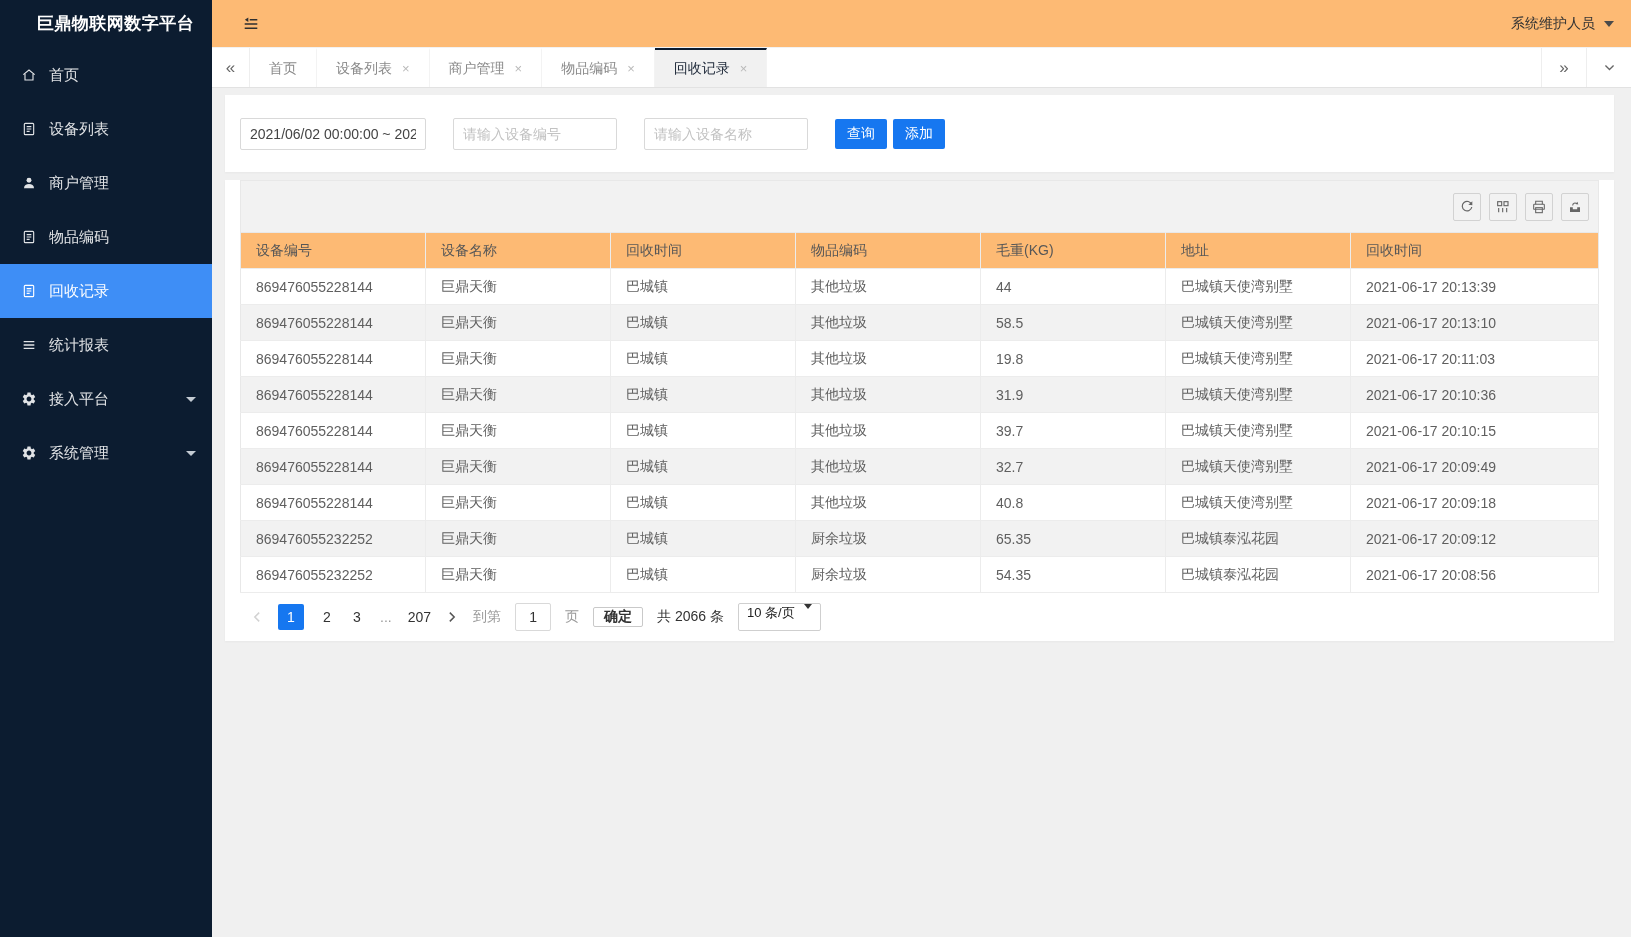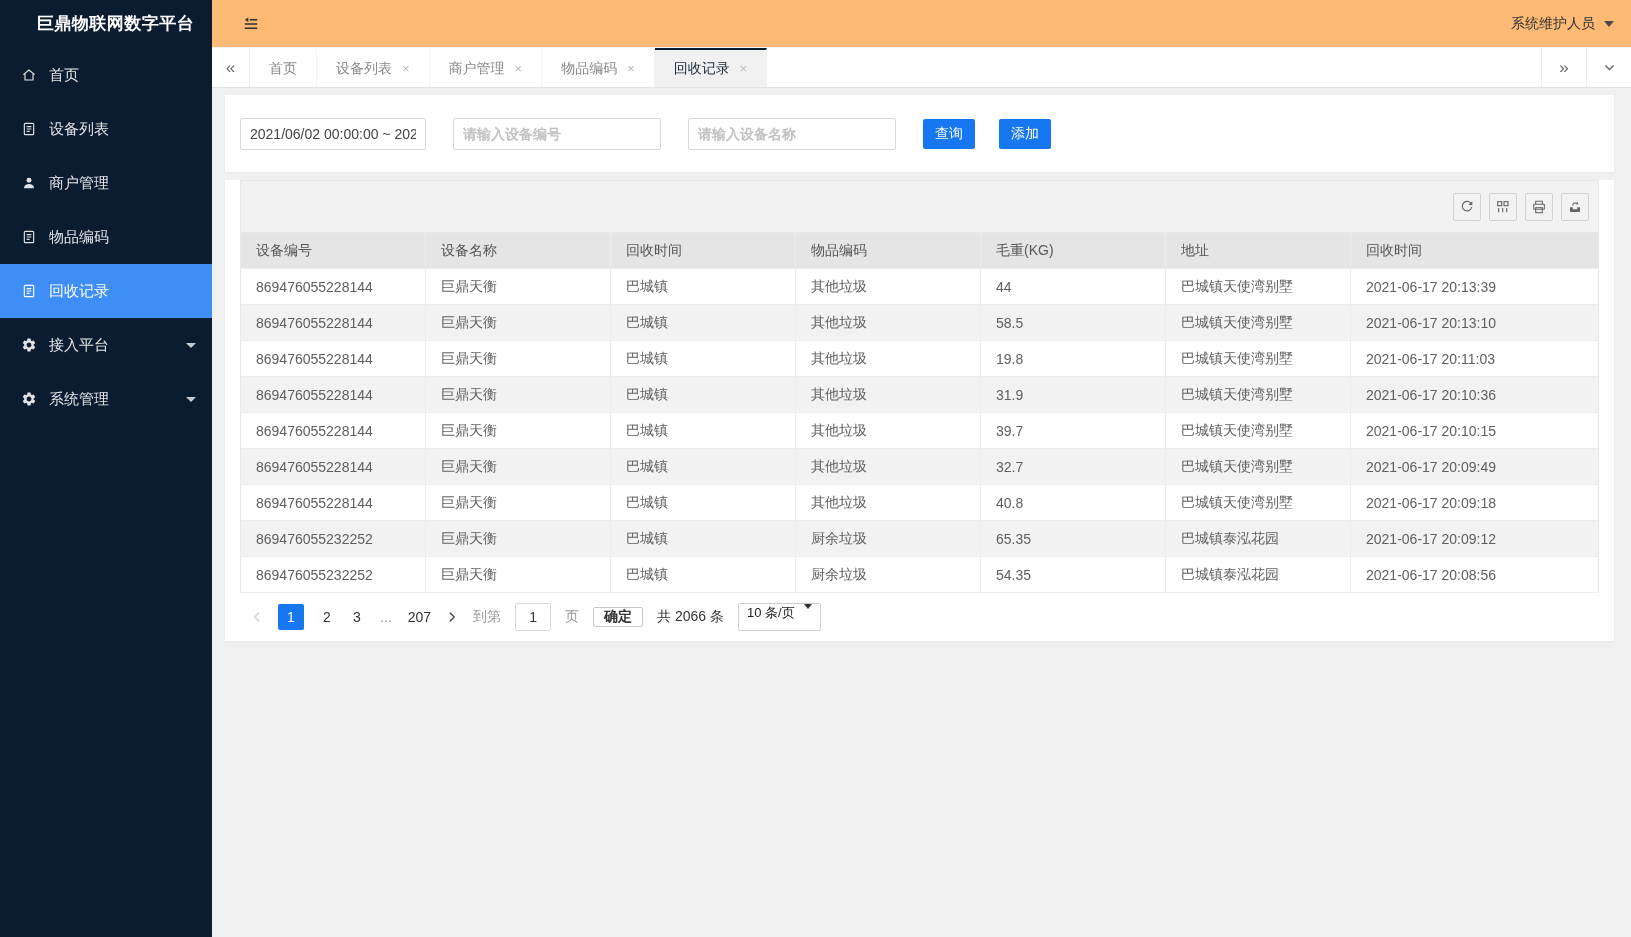--- a/index.html
+++ b/index.html
@@ -42,33 +42,33 @@
   .tab.active{background:#f1f1f1;color:#1f2a3a;border-top:2px solid var(--sidebar-bg);}
   .tab-close{color:#b9b9b9;font-size:13px;line-height:1;}
 
   
   .content{flex:1;padding:7px 17px 12px 13px;background:var(--page-bg);overflow:hidden;}
   .card{background:#fff;box-shadow:0 1px 2px rgba(0,0,0,.04);}
   .filter-card{height:77px;display:flex;align-items:center;gap:27px;padding:0 15px;margin-bottom:8px;}
   .inp{height:32px;border:1px solid #d9d9d9;border-radius:2px;padding:0 9px;font-size:14px;color:#444;font-family:inherit;outline:none;background:#fff;}
   .inp::placeholder{color:#c2c2c2;}
   .date-inp{width:186px;}
-  .txt-inp{width:208px;font-weight:bold;}
-  .btn-group{display:flex;gap:24px;}
+  .txt-inp{width:164px;}
+  .btn-group{display:flex;gap:6px;}
   .btn{height:30px;padding:0 12px;background:var(--accent);color:#fff;border:none;border-radius:2px;font-size:14px;font-family:inherit;cursor:pointer;}
 
   .table-card{padding-bottom:0;}
   .table-toolbar{height:52px;margin:0 15px;background:#f2f2f2;border:1px solid var(--border);border-bottom:none;display:flex;align-items:center;justify-content:flex-end;gap:8px;padding:0 9px;}
   .tool-btn{width:28px;height:28px;border:1px solid #d2d2d2;border-radius:2px;display:inline-flex;align-items:center;justify-content:center;color:#666;cursor:pointer;background:transparent;}
   .tool-btn svg{width:16px;height:16px;}
 
   .table-wrap{margin:0 15px;}
   table{width:100%;border-collapse:collapse;table-layout:fixed;border:1px solid var(--border);}
   th,td{height:36px;padding:0 15px;font-size:14px;text-align:left;font-weight:normal;color:#5f5f5f;border-right:1px solid #ececec;border-bottom:1px solid #ececec;white-space:nowrap;overflow:hidden;}
-  th{background:#e5e5e5;color:#575757;}
+  th{background:#fdba74;color:#575757;}
   th:last-child,td:last-child{border-right:none;}
   tbody tr:nth-child(even) td{background:#f2f2f2;}
   tbody tr td{background:#fff;}
   tbody tr:nth-child(even) td{background:#f2f2f2;}
 
   .pagination{height:48px;display:flex;align-items:center;gap:14px;padding:0 25px;font-size:14px;color:#333;}
   .pg-btn{display:inline-flex;align-items:center;cursor:pointer;color:#555;}
   .pg-btn svg{width:14px;height:14px;}
   .pg-btn.disabled{color:#d2d2d2;cursor:default;}
   .pg-pages{display:flex;align-items:center;gap:16px;}
@@ -126,20 +126,28 @@
           <span class="mi-label">物品编码</span>
         </div>
         <div class="menu-item active">
           <span class="mi-icon">
             <svg viewBox="0 0 24 24" fill="none" stroke="currentColor" stroke-width="1.7">
               <rect x="5" y="3.5" width="14" height="17" rx="1.5"></rect>
               <path d="M8.5 8.5h7M8.5 12h7M8.5 15.5h4.5"></path>
             </svg>
           </span>
           <span class="mi-label">回收记录</span>
+        </div>
+        <div class="menu-item">
+          <span class="mi-icon">
+            <svg viewBox="0 0 24 24" fill="none" stroke="currentColor" stroke-width="2">
+              <path d="M4 7h16M4 12h16M4 17h16"></path>
+            </svg>
+          </span>
+          <span class="mi-label">统计报表</span>
         </div>
         <div class="menu-item">
           <span class="mi-icon">
             <svg viewBox="0 0 24 24" fill="currentColor">
               <path d="M19.14 12.94c.04-.3.06-.61.06-.94 0-.32-.02-.64-.07-.94l2.03-1.58c.18-.14.23-.41.12-.61l-1.92-3.32c-.12-.22-.37-.29-.59-.22l-2.39.96c-.5-.38-1.03-.7-1.62-.94l-.36-2.54c-.04-.24-.24-.41-.48-.41h-3.84c-.24 0-.43.17-.47.41l-.36 2.54c-.59.24-1.13.57-1.62.94l-2.39-.96c-.22-.08-.47 0-.59.22L2.74 8.87c-.12.21-.08.47.12.61l2.03 1.58c-.05.3-.09.63-.09.94s.02.64.07.94l-2.03 1.58c-.18.14-.23.41-.12.61l1.92 3.32c.12.22.37.29.59.22l2.39-.96c.5.38 1.03.7 1.62.94l.36 2.54c.05.24.24.41.48.41h3.84c.24 0 .44-.17.47-.41l.36-2.54c.59-.24 1.13-.56 1.62-.94l2.39.96c.22.08.47 0 .59-.22l1.92-3.32c.12-.22.07-.47-.12-.61l-2.01-1.58zM12 15.6c-1.98 0-3.6-1.62-3.6-3.6s1.62-3.6 3.6-3.6 3.6 1.62 3.6 3.6-1.62 3.6-3.6 3.6z"></path>
             </svg>
           </span>
           <span class="mi-label">接入平台</span>
           <span class="mi-caret"></span>
         </div>

